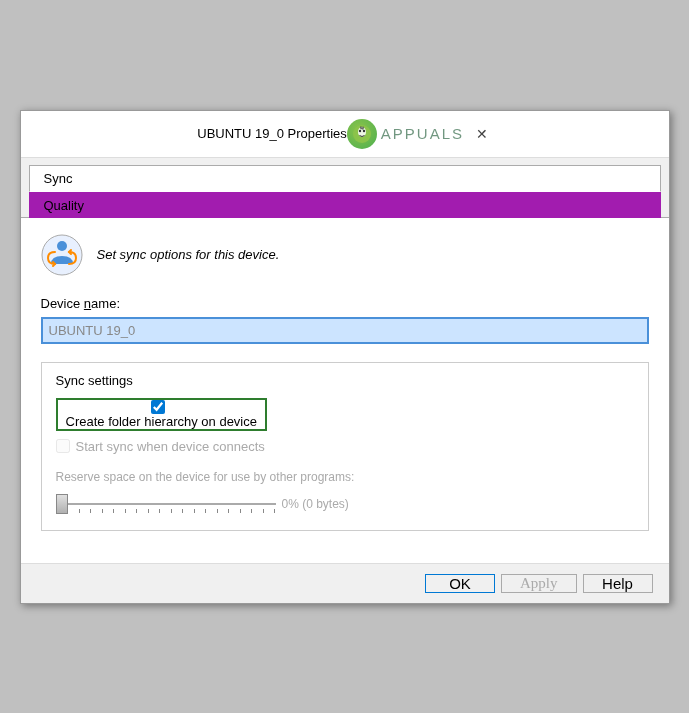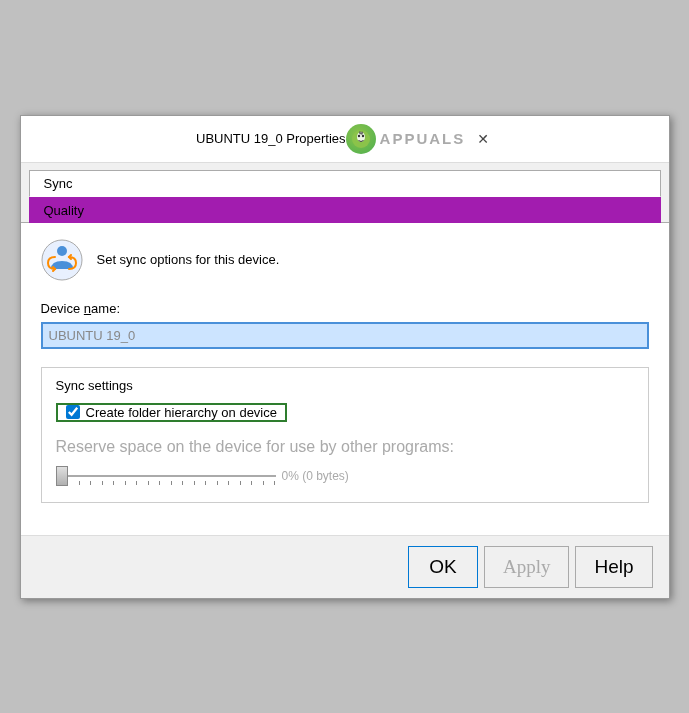--- a/index.html
+++ b/index.html
@@ -97,20 +97,21 @@
     .sync-icon {
       width: 42px;
       height: 42px;
       margin-right: 14px;
       flex-shrink: 0;
     }
 
     .sync-description {
       font-size: 13px;
       color: #000;
+      font-style: italic;
     }
 
     .device-name-label {
       font-size: 13px;
       color: #000;
       margin-bottom: 6px;
     }
 
     .device-name-label span {
       text-decoration: underline;
@@ -144,20 +145,21 @@
       display: flex;
       align-items: center;
       margin-bottom: 8px;
     }
 
     .checkbox-highlighted {
       border: 2px solid #2e7d2e;
       padding: 0 8px;
       display: inline-flex;
       align-items: center;
+      flex-direction: column;
     }
 
     .checkbox-row input[type="checkbox"] {
       margin-right: 6px;
       cursor: pointer;
       accent-color: #0078d4;
       width: 14px;
       height: 14px;
     }
 
@@ -173,21 +175,21 @@
 
     .checkbox-row.disabled input[type="checkbox"] {
       opacity: 0.5;
     }
 
     .reserve-space-section {
       margin-top: 16px;
     }
 
     .reserve-space-label {
-      font-size: 16px;
+      font-size: 12px;
       color: #aaa;
       margin-bottom: 8px;
     }
 
     .slider-container {
       display: flex;
       align-items: center;
       gap: 6px;
     }
 
@@ -242,22 +244,22 @@
     .footer {
       background: #f0f0f0;
       padding: 10px 16px;
       display: flex;
       justify-content: flex-end;
       gap: 6px;
       border-top: 1px solid #ddd;
     }
 
     .btn {
-      padding: 9px 18px;
-      font-size: 19px;
+      padding: 0 18px;
+      font-size: 15px;
       cursor: pointer;
       border: 1px solid #aaa;
       background: #f0f0f0;
       color: #000;
       min-width: 70px;
     }
 
     .btn:disabled {
       color: #aaa;
       cursor: default;
@@ -288,22 +290,22 @@
       border-radius: 50%;
       background: radial-gradient(circle at 40% 35%, #8BC34A, #4CAF50);
       display: flex;
       align-items: center;
       justify-content: center;
       font-size: 14px;
     }
 
     .logo-text {
       font-size: 15px;
-      font-weight: bold;
-      color: #737373;
+      font-weight: normal;
+      color: #14532d;
       letter-spacing: 2px;
       opacity: 0.6;
     }
   </style>
 </head>
 <body>
 
 <div class="window-wrapper">
   <div class="window">
 
@@ -367,20 +369,24 @@
       <div class="sync-settings-group">
         <div class="sync-settings-label">Sync settings</div>
 
         <div class="checkbox-row">
           <div class="checkbox-highlighted">
             <input type="checkbox" id="cb1" checked="" style="">
             <label for="cb1">Create folder hierarchy on device</label>
           </div>
         </div>
 
+        <div class="checkbox-row disabled">
+          <input type="checkbox" id="cb2" disabled="" style="">
+          <label for="cb2">Start sync when device connects</label>
+        </div>
 
         <div class="reserve-space-section">
           <div class="reserve-space-label">Reserve space on the device for use by other programs:</div>
           <div class="slider-container">
             <div class="slider-wrapper">
               <div class="slider-track">
                 <div class="slider-thumb"></div>
                 <div class="slider-ticks">
                   <div class="slider-tick"></div>
                     <div class="slider-tick"></div>

